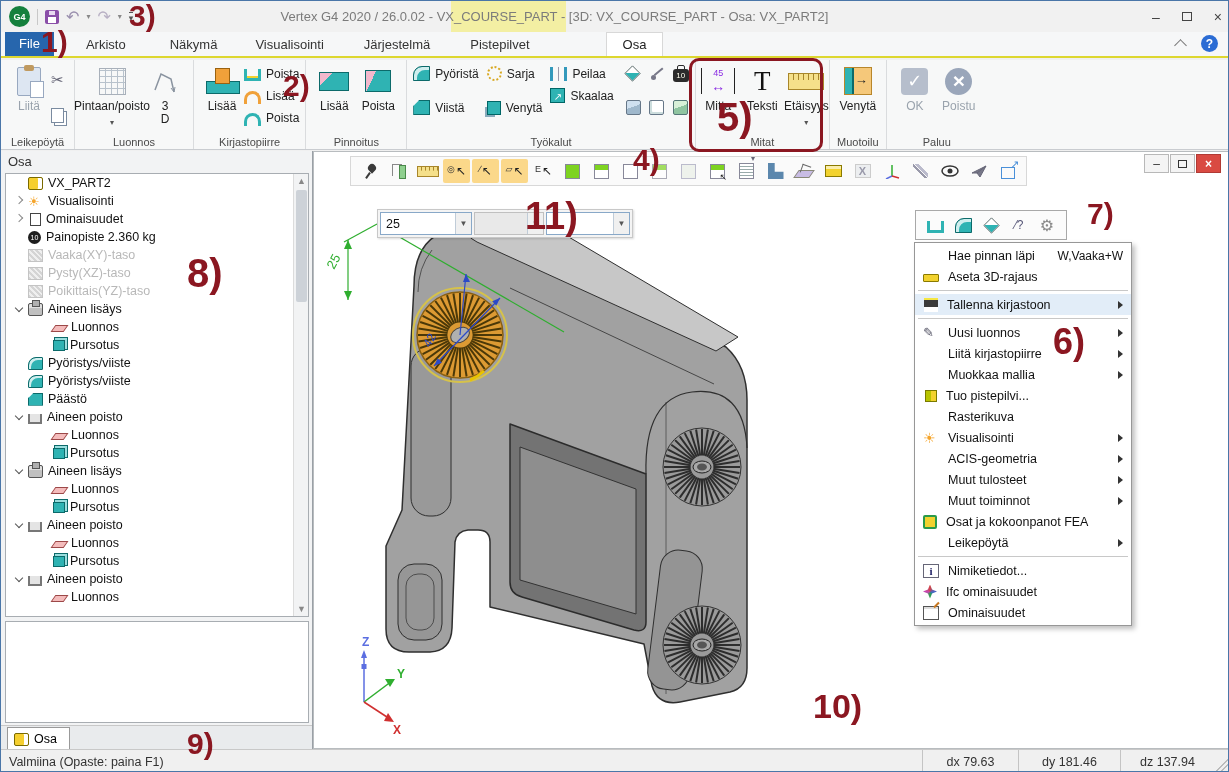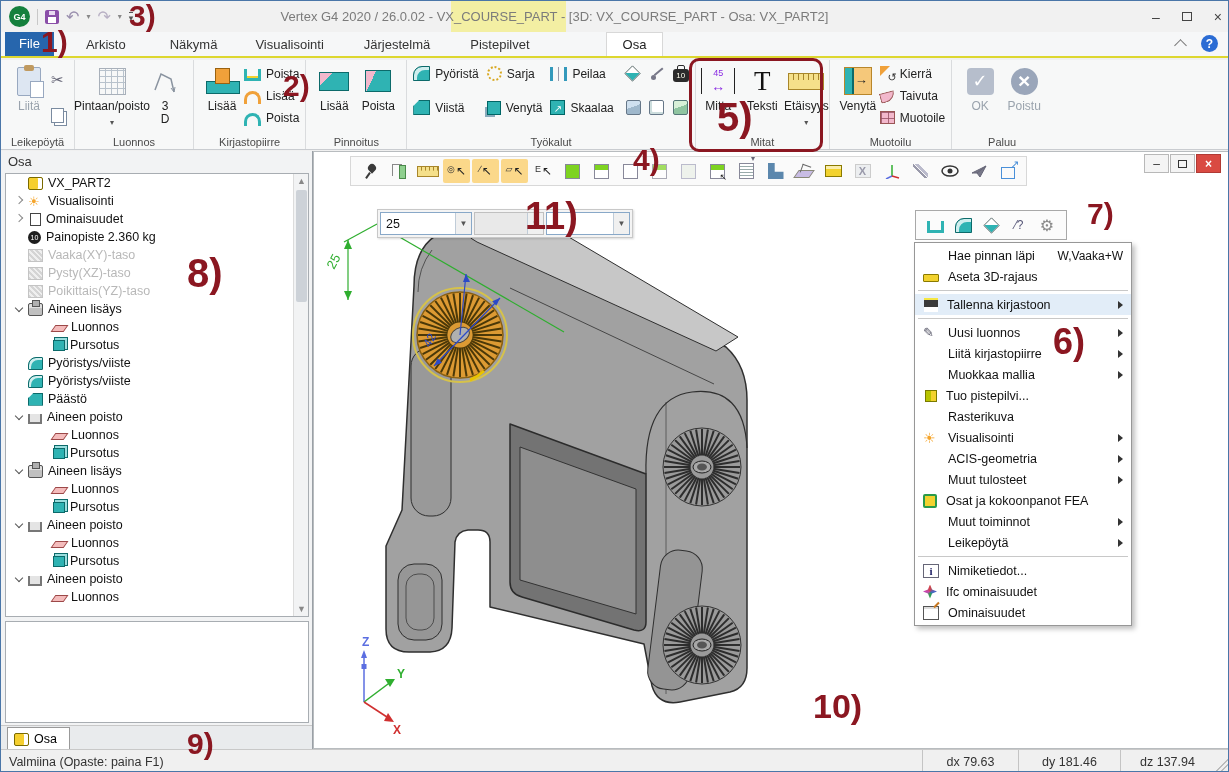--- a/index.html
+++ b/index.html
@@ -343,21 +343,21 @@
       <div class="smbtn" style="margin-top:12px">
           <span class="rb-siirra"></span>
           <span>Venytä</span>
         </div>
     </div>
     <div class="smcol">
       <div class="smbtn">
           <span class="rb-peilaa"></span>
           <span>Peilaa</span>
         </div>
-      <div class="smbtn" style="margin-top:12px">
+      <div class="smbtn" style="">
           <span class="rb-skaalaa"></span>
           <span>Skaalaa</span>
         </div>
     </div>
     <div class="smcol" style="margin-left:4px">
       <div class="smbtn">
           <span class="rb-eraser"></span>
         </div>
       <div class="smbtn" style="margin-top:12px">
           <span class="rb-cubeA"></span>
@@ -405,34 +405,20 @@
       </div>
     <div class="rglabel">Mitat</div>
   </div>
   <div class="rgroup">
     <div class="bigbtn">
         <span class="ic">
           <span class="rb-venyta"></span>
         </span>
         <span>Venytä</span>
       </div>
-    <div class="smcol">
-      <div class="smbtn">
-          <span class="rb-kierra"></span>
-          <span>Kierrä</span>
-        </div>
-      <div class="smbtn">
-          <span class="rb-taivuta"></span>
-          <span>Taivuta</span>
-        </div>
-      <div class="smbtn">
-          <span class="rb-muotoile"></span>
-          <span>Muotoile</span>
-        </div>
-    </div>
     <div class="rglabel">Muotoilu</div>
   </div>
   <div class="rgroup" style="border-right:none">
     <div class="bigbtn dis">
         <span class="ic">
           <span class="rb-ok"></span>
         </span>
         <span>OK</span>
       </div>
     <div class="bigbtn dis">
@@ -947,27 +933,27 @@
         <span class="mic mic-none"></span>
         <span class="mlabel">ACIS-geometria</span>
         <span class="marr"></span>
       </div>
     <div class="mitem">
         <span class="mic mic-none"></span>
         <span class="mlabel">Muut tulosteet</span>
         <span class="marr"></span>
       </div>
     <div class="mitem">
-        <span class="mic mic-fea"></span>
-        <span class="mlabel">Osat ja kokoonpanot FEA</span>
-      </div>
-    <div class="mitem">
         <span class="mic mic-none"></span>
         <span class="mlabel">Muut toiminnot</span>
         <span class="marr"></span>
+      </div>
+    <div class="mitem">
+        <span class="mic mic-fea"></span>
+        <span class="mlabel">Osat ja kokoonpanot FEA</span>
       </div>
     <div class="mitem">
         <span class="mic mic-none"></span>
         <span class="mlabel">Leikepöytä</span>
         <span class="marr"></span>
       </div>
     <div class="msep"></div>
     <div class="mitem">
         <span class="mic mic-info"></span>
         <span class="mlabel">Nimiketiedot...</span>

